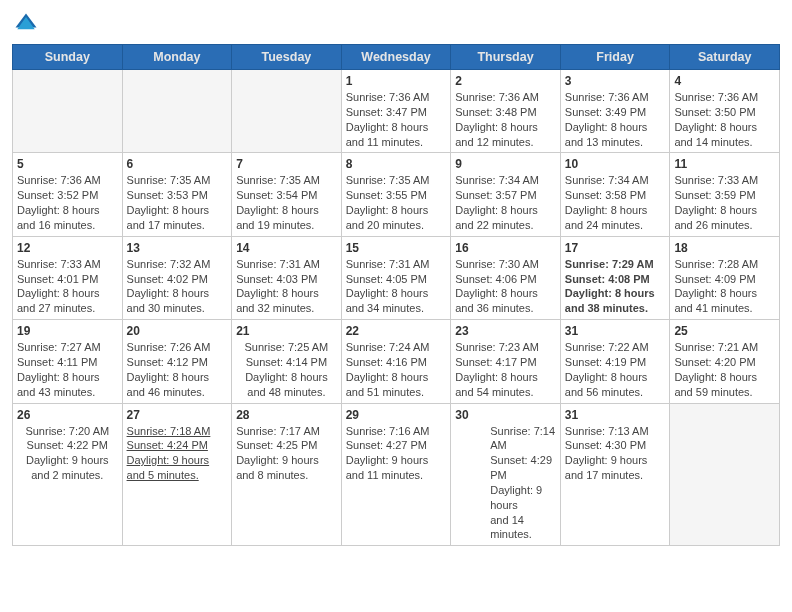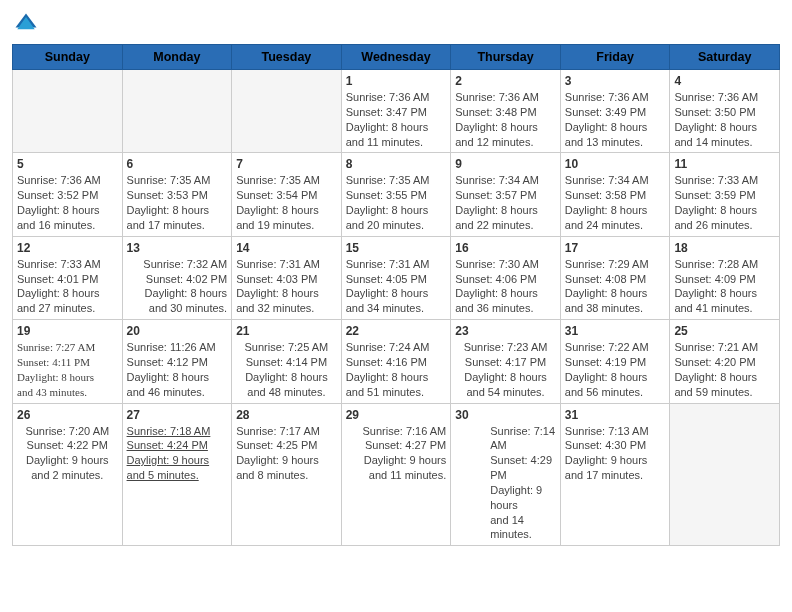--- a/index.html
+++ b/index.html
@@ -58,21 +58,21 @@
       font-size: 13px;
       color: #555;
     }
     .calendar {
       width: 100%;
       border-collapse: collapse;
       table-layout: fixed;
     }
     .calendar th {
       background: #2a6db5;
-      color: #000000;
+      color: #e5e5e5;
       text-align: center;
       font-size: 12.5px;
       padding: 5px 2px;
       border: 1px solid #1e5a99;
     }
     .calendar td {
       border: 1px solid #ccc;
       vertical-align: top;
       padding: 4px 4px 3px 4px;
       height: 82px;
@@ -217,21 +217,21 @@
         <tr>
           <td>
             <span class="day-num">12</span>
             <div class="day-info" style="white-space: pre-line;">Sunrise: 7:33 AM
 Sunset: 4:01 PM
 Daylight: 8 hours
 and 27 minutes.</div>
           </td>
           <td>
             <span class="day-num">13</span>
-            <div class="day-info" style="white-space: pre-line; text-align: right;">Sunrise: 7:32 AM
+            <div class="day-info" style="white-space: pre-line;">Sunrise: 7:32 AM
 Sunset: 4:02 PM
 Daylight: 8 hours
 and 30 minutes.</div>
           </td>
           <td>
             <span class="day-num">14</span>
             <div class="day-info" style="white-space: pre-line;">Sunrise: 7:31 AM
 Sunset: 4:03 PM
 Daylight: 8 hours
 and 32 minutes.</div>
@@ -245,65 +245,65 @@
           </td>
           <td>
             <span class="day-num">16</span>
             <div class="day-info" style="white-space: pre-line;">Sunrise: 7:30 AM
 Sunset: 4:06 PM
 Daylight: 8 hours
 and 36 minutes.</div>
           </td>
           <td>
             <span class="day-num">17</span>
-            <div class="day-info" style="white-space: pre-line;">Sunrise: 7:29 AM
+            <div class="day-info" style="white-space: pre-line; font-weight: bold;">Sunrise: 7:29 AM
 Sunset: 4:08 PM
 Daylight: 8 hours
 and 38 minutes.</div>
           </td>
           <td>
             <span class="day-num">18</span>
             <div class="day-info" style="white-space: pre-line;">Sunrise: 7:28 AM
 Sunset: 4:09 PM
 Daylight: 8 hours
 and 41 minutes.</div>
           </td>
         </tr>
         <tr>
           <td>
             <span class="day-num">19</span>
-            <div class="day-info" style="white-space: pre-line; font-family: Liberation Serif, serif;">Sunrise: 7:27 AM
+            <div class="day-info" style="white-space: pre-line;">Sunrise: 7:27 AM
 Sunset: 4:11 PM
 Daylight: 8 hours
 and 43 minutes.</div>
           </td>
           <td>
             <span class="day-num">20</span>
-            <div class="day-info" style="white-space: pre-line;">Sunrise: 11:26 AM
+            <div class="day-info" style="white-space: pre-line;">Sunrise: 7:26 AM
 Sunset: 4:12 PM
 Daylight: 8 hours
 and 46 minutes.</div>
           </td>
           <td>
             <span class="day-num">21</span>
             <div class="day-info" style="white-space: pre-line; text-align: center;">Sunrise: 7:25 AM
 Sunset: 4:14 PM
 Daylight: 8 hours
 and 48 minutes.</div>
           </td>
           <td>
             <span class="day-num">22</span>
             <div class="day-info" style="white-space: pre-line;">Sunrise: 7:24 AM
 Sunset: 4:16 PM
 Daylight: 8 hours
 and 51 minutes.</div>
           </td>
           <td>
             <span class="day-num">23</span>
-            <div class="day-info" style="white-space: pre-line; text-align: center;">Sunrise: 7:23 AM
+            <div class="day-info" style="white-space: pre-line;">Sunrise: 7:23 AM
 Sunset: 4:17 PM
 Daylight: 8 hours
 and 54 minutes.</div>
           </td>
           <td>
             <span class="day-num">31</span>
             <div class="day-info" style="white-space: pre-line;">Sunrise: 7:22 AM
 Sunset: 4:19 PM
 Daylight: 8 hours
 and 56 minutes.</div>
@@ -333,21 +333,21 @@
           </td>
           <td>
             <span class="day-num">28</span>
             <div class="day-info" style="white-space: pre-line;">Sunrise: 7:17 AM
 Sunset: 4:25 PM
 Daylight: 9 hours
 and 8 minutes.</div>
           </td>
           <td>
             <span class="day-num">29</span>
-            <div class="day-info" style="white-space: pre-line; text-align: right;">Sunrise: 7:16 AM
+            <div class="day-info" style="white-space: pre-line;">Sunrise: 7:16 AM
 Sunset: 4:27 PM
 Daylight: 9 hours
 and 11 minutes.</div>
           </td>
           <td>
             <span class="day-num">30</span>
             <div class="day-info" style="white-space: pre-line; margin-left: 35px;">Sunrise: 7:14 AM
 Sunset: 4:29 PM
 Daylight: 9 hours
 and 14 minutes.</div>

